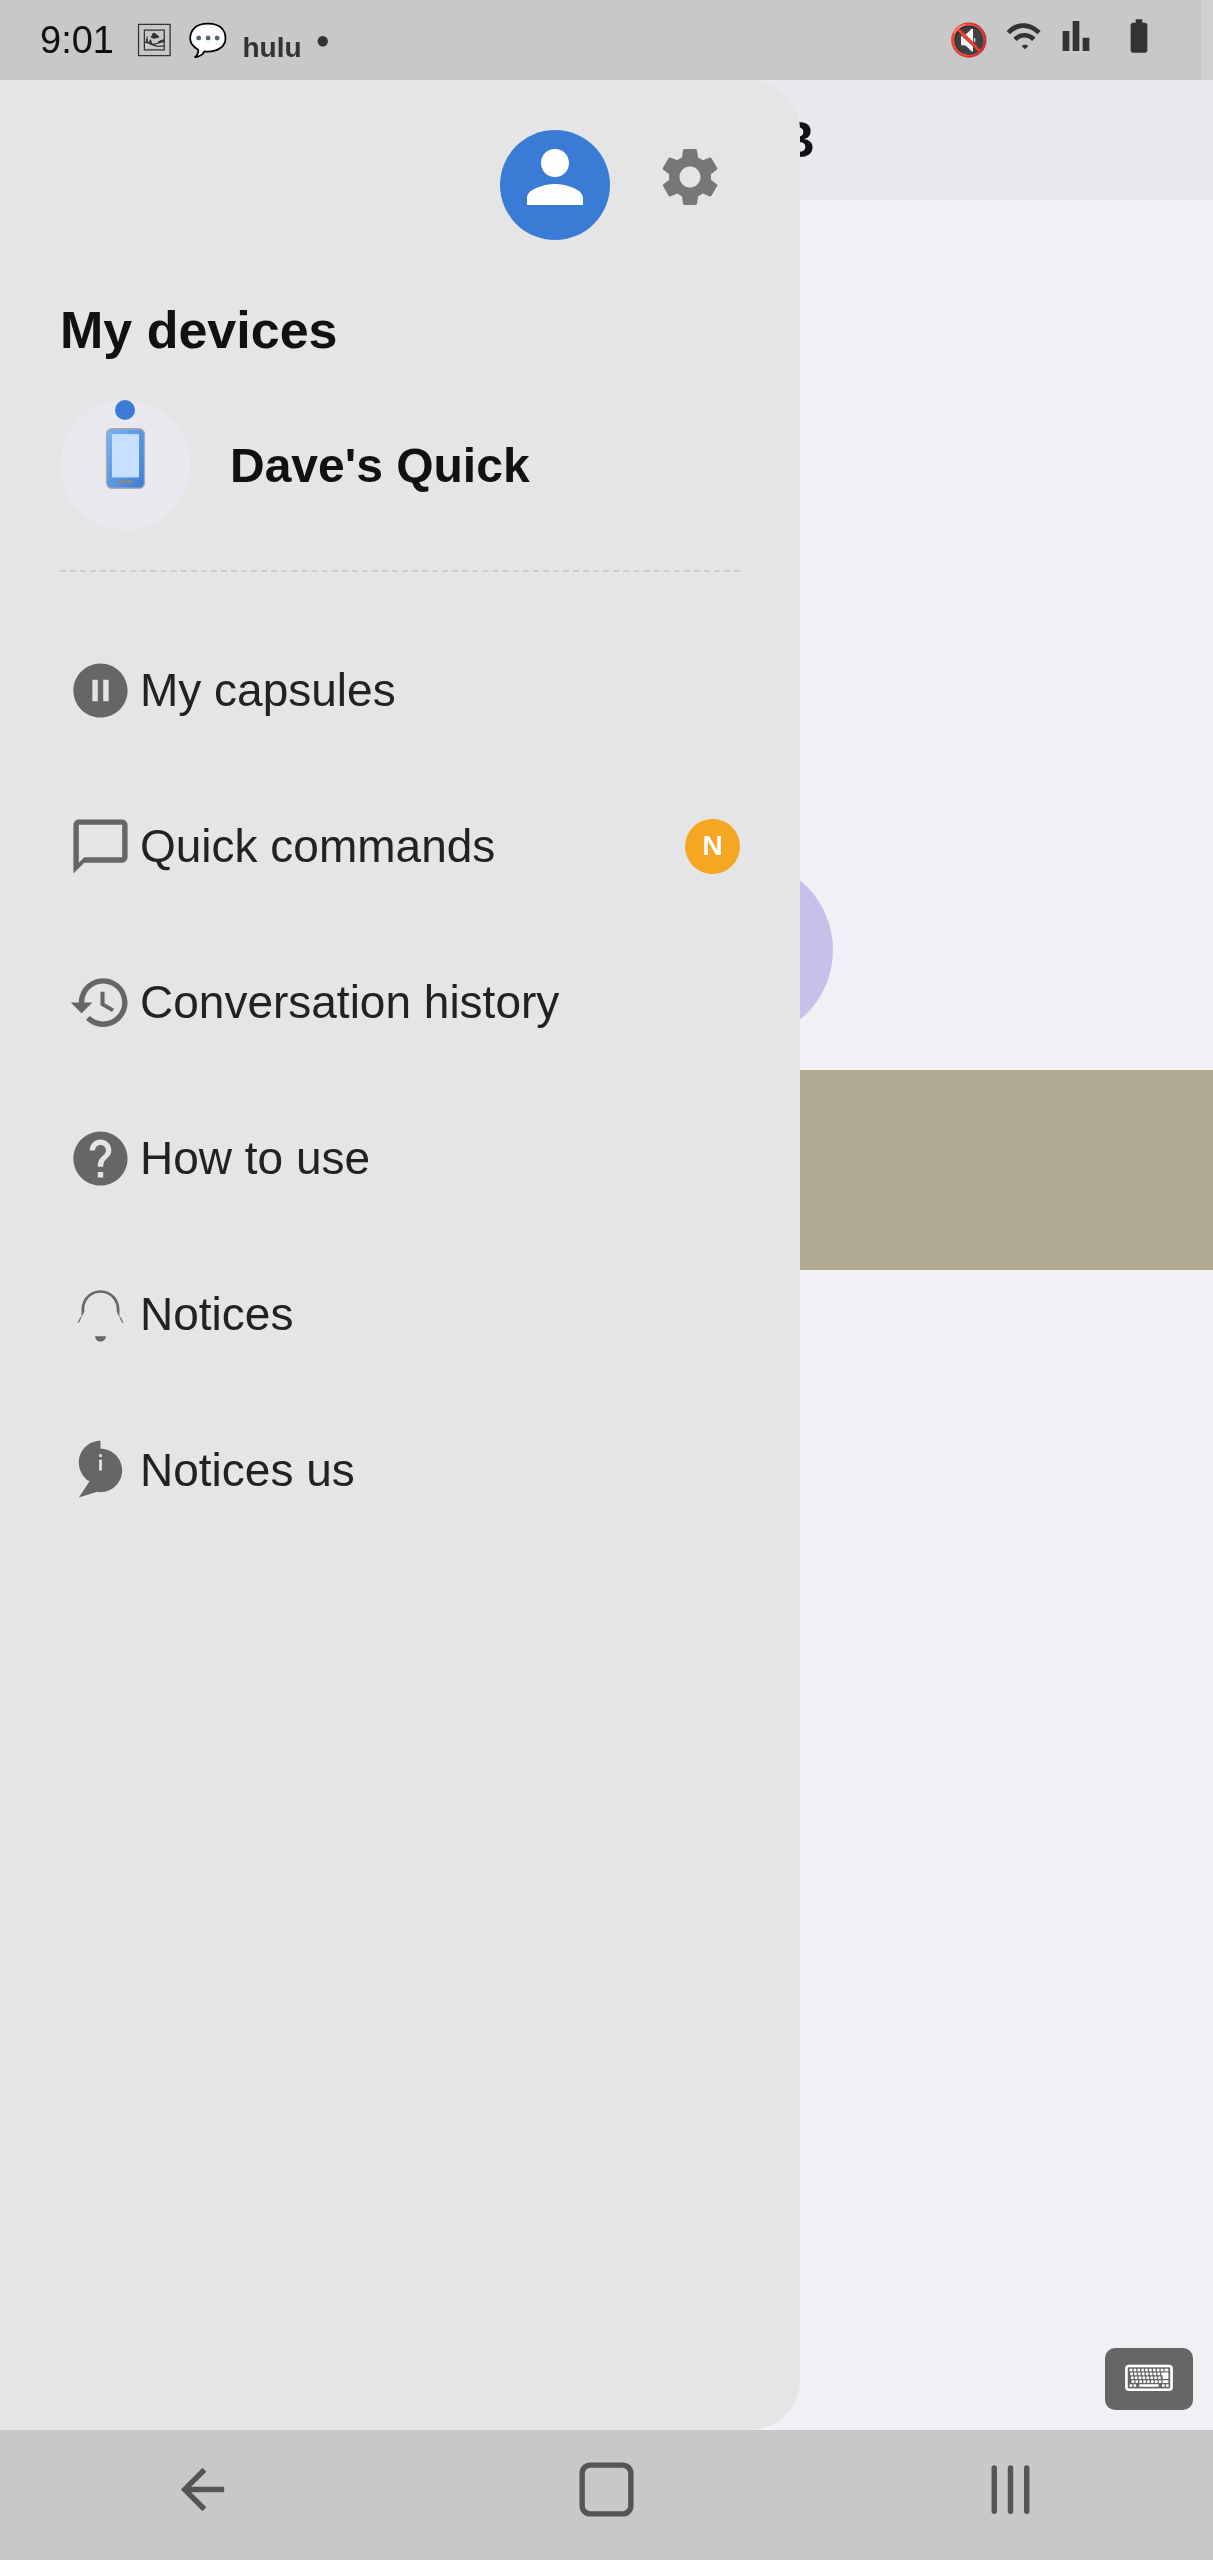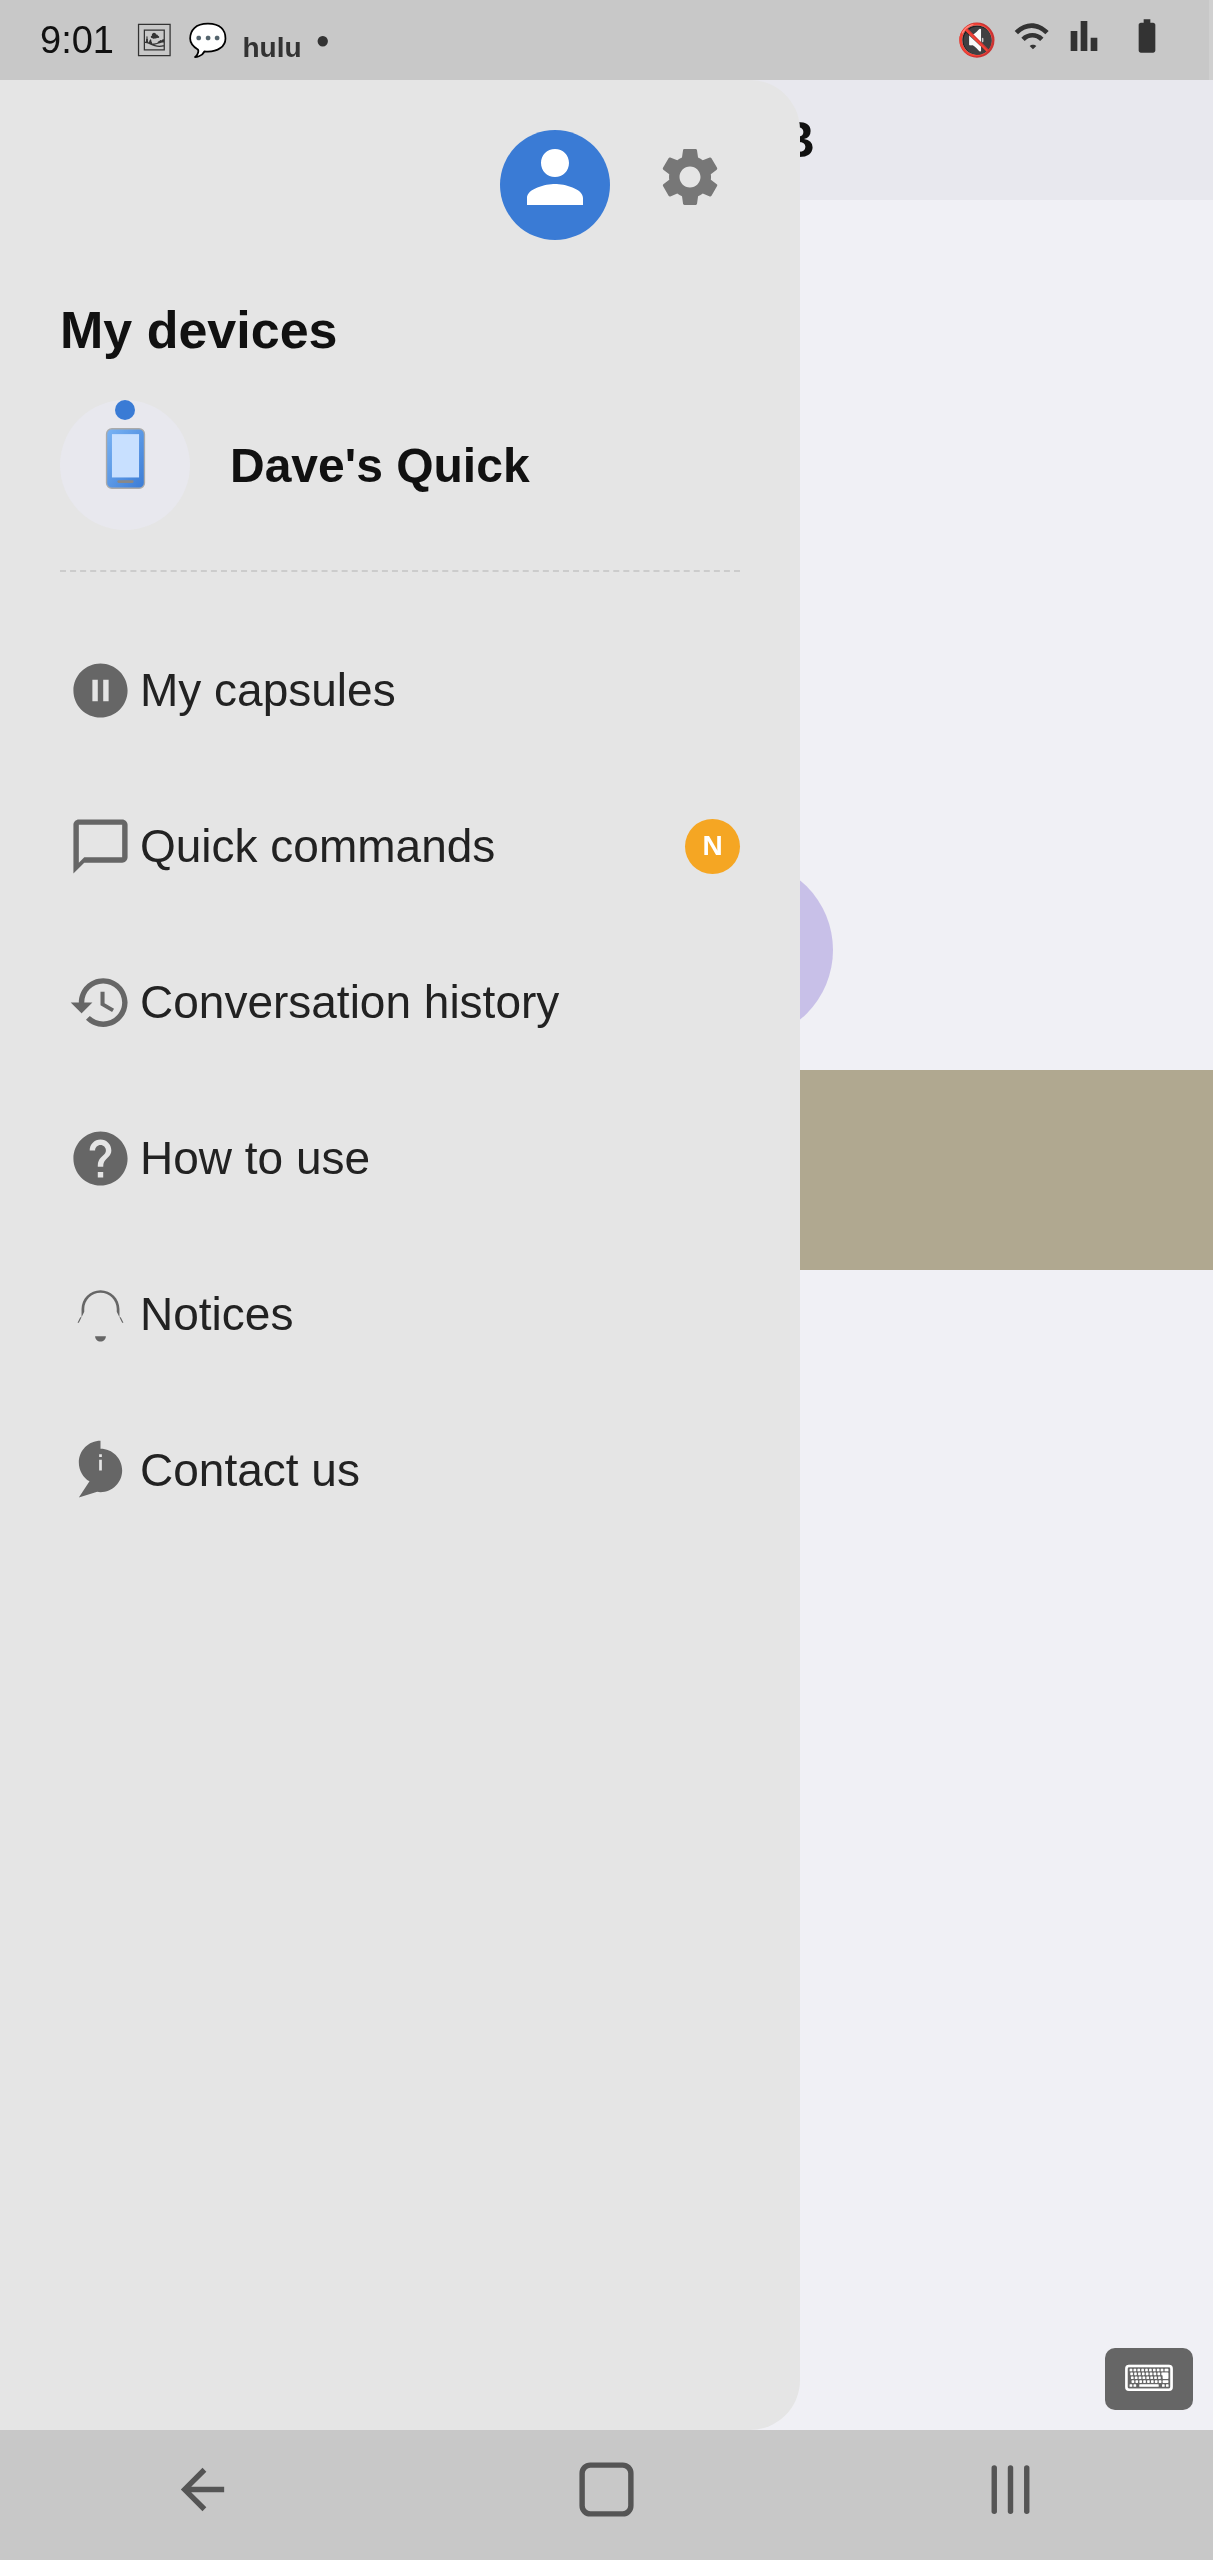--- a/index.html
+++ b/index.html
@@ -16,21 +16,21 @@
       font-family: 'Segoe UI', Arial, sans-serif;
       position: relative;
       overflow: hidden;
     }
 
     
     .status-bar {
       position: absolute;
       top: 0;
       left: 0;
-      right: 4px;
+      right: 12px;
       height: 80px;
       background: #c8c8c8;
       display: flex;
       align-items: center;
       padding: 0 40px;
       z-index: 10;
     }
 
     .status-time {
       font-size: 38px;
@@ -528,21 +528,21 @@
       </div>
       <span class="menu-label">Notices</span>
     </div>
 
     <div class="menu-item">
       <div class="menu-icon">
         <svg viewBox="0 0 24 24" width="65" height="65" fill="#777">
           <path d="M12 1C7.59 1 4 4.59 4 9c0 2.97 1.58 5.57 3.94 7.01L4 22l6.81-2.17C11.18 19.93 11.59 20 12 20c4.41 0 8-3.59 8-8s-3.59-8-8-8zm.5 11h-1v-4h1v4zm0-5h-1V6h1v1z"></path>
         </svg>
       </div>
-      <span class="menu-label">Contact us</span>
+      <span class="menu-label">Notices us</span>
     </div>
 
   </div>
 </div>
 
 <div class="nav-bar">
   <div class="nav-button">
     <svg viewBox="0 0 24 24" width="65" height="65" fill="#555">
       <path d="M20 11H7.83l5.59-5.59L12 4l-8 8 8 8 1.41-1.41L7.83 13H20v-2z"></path>
     </svg>

